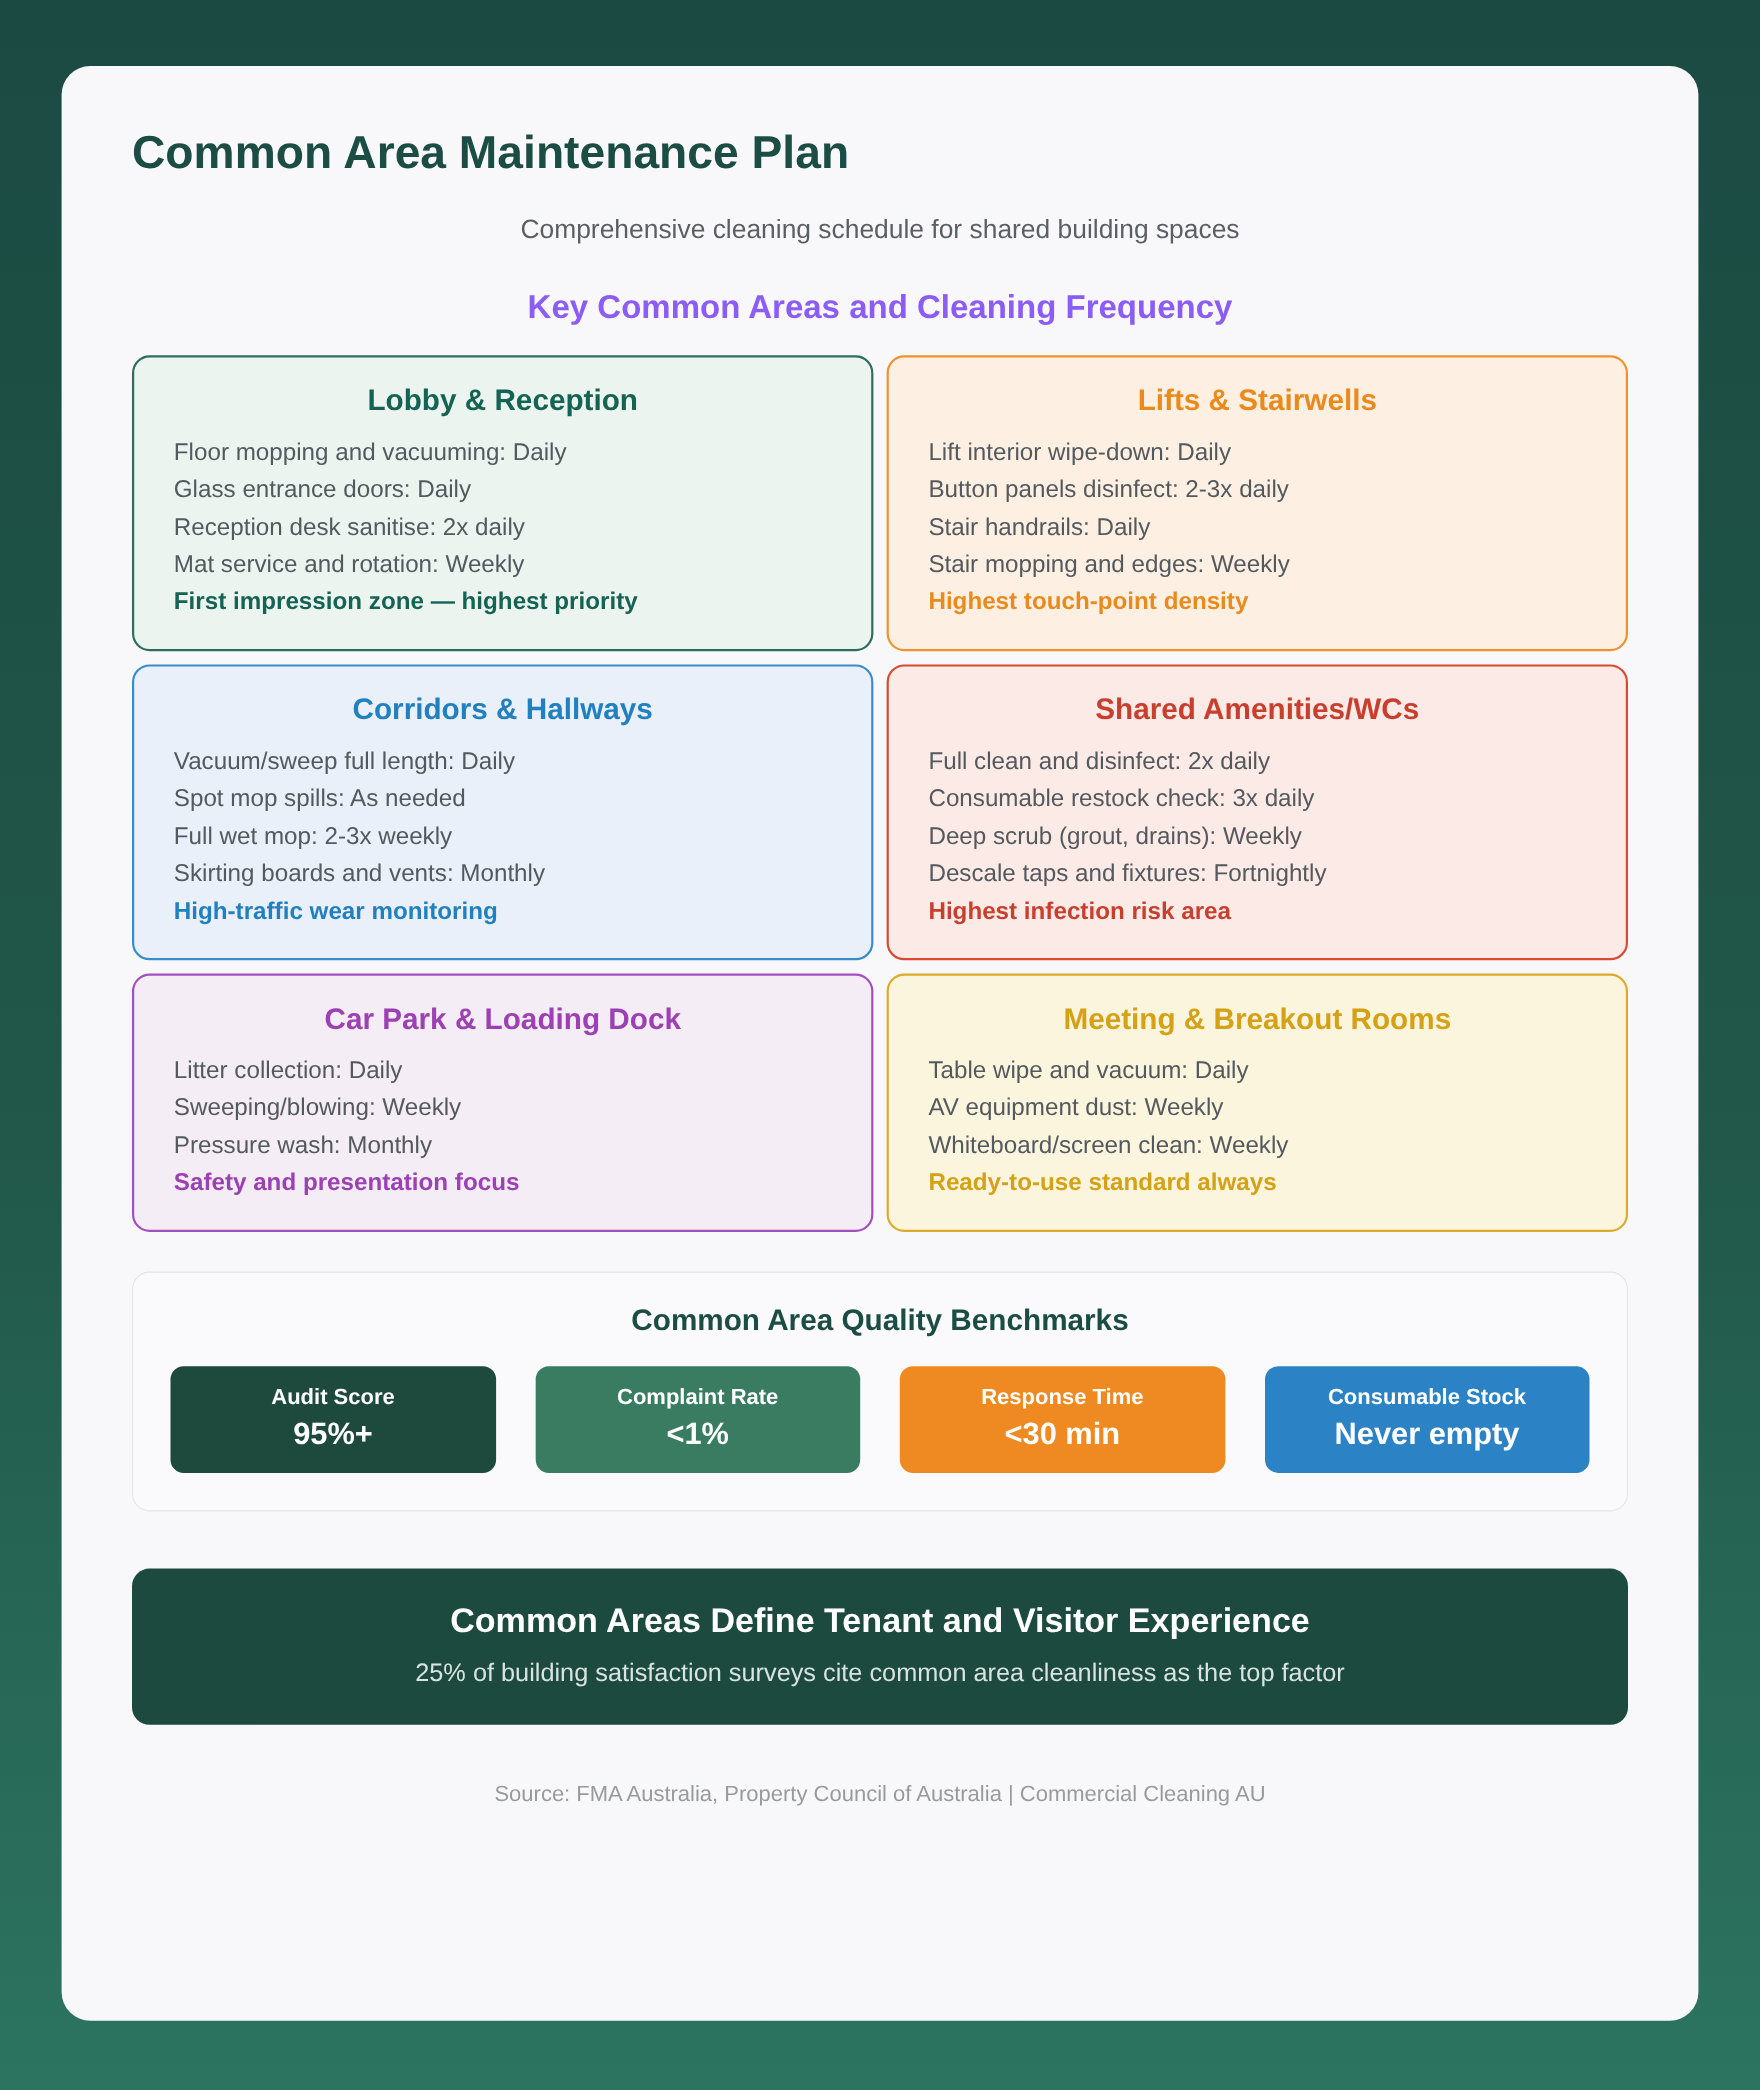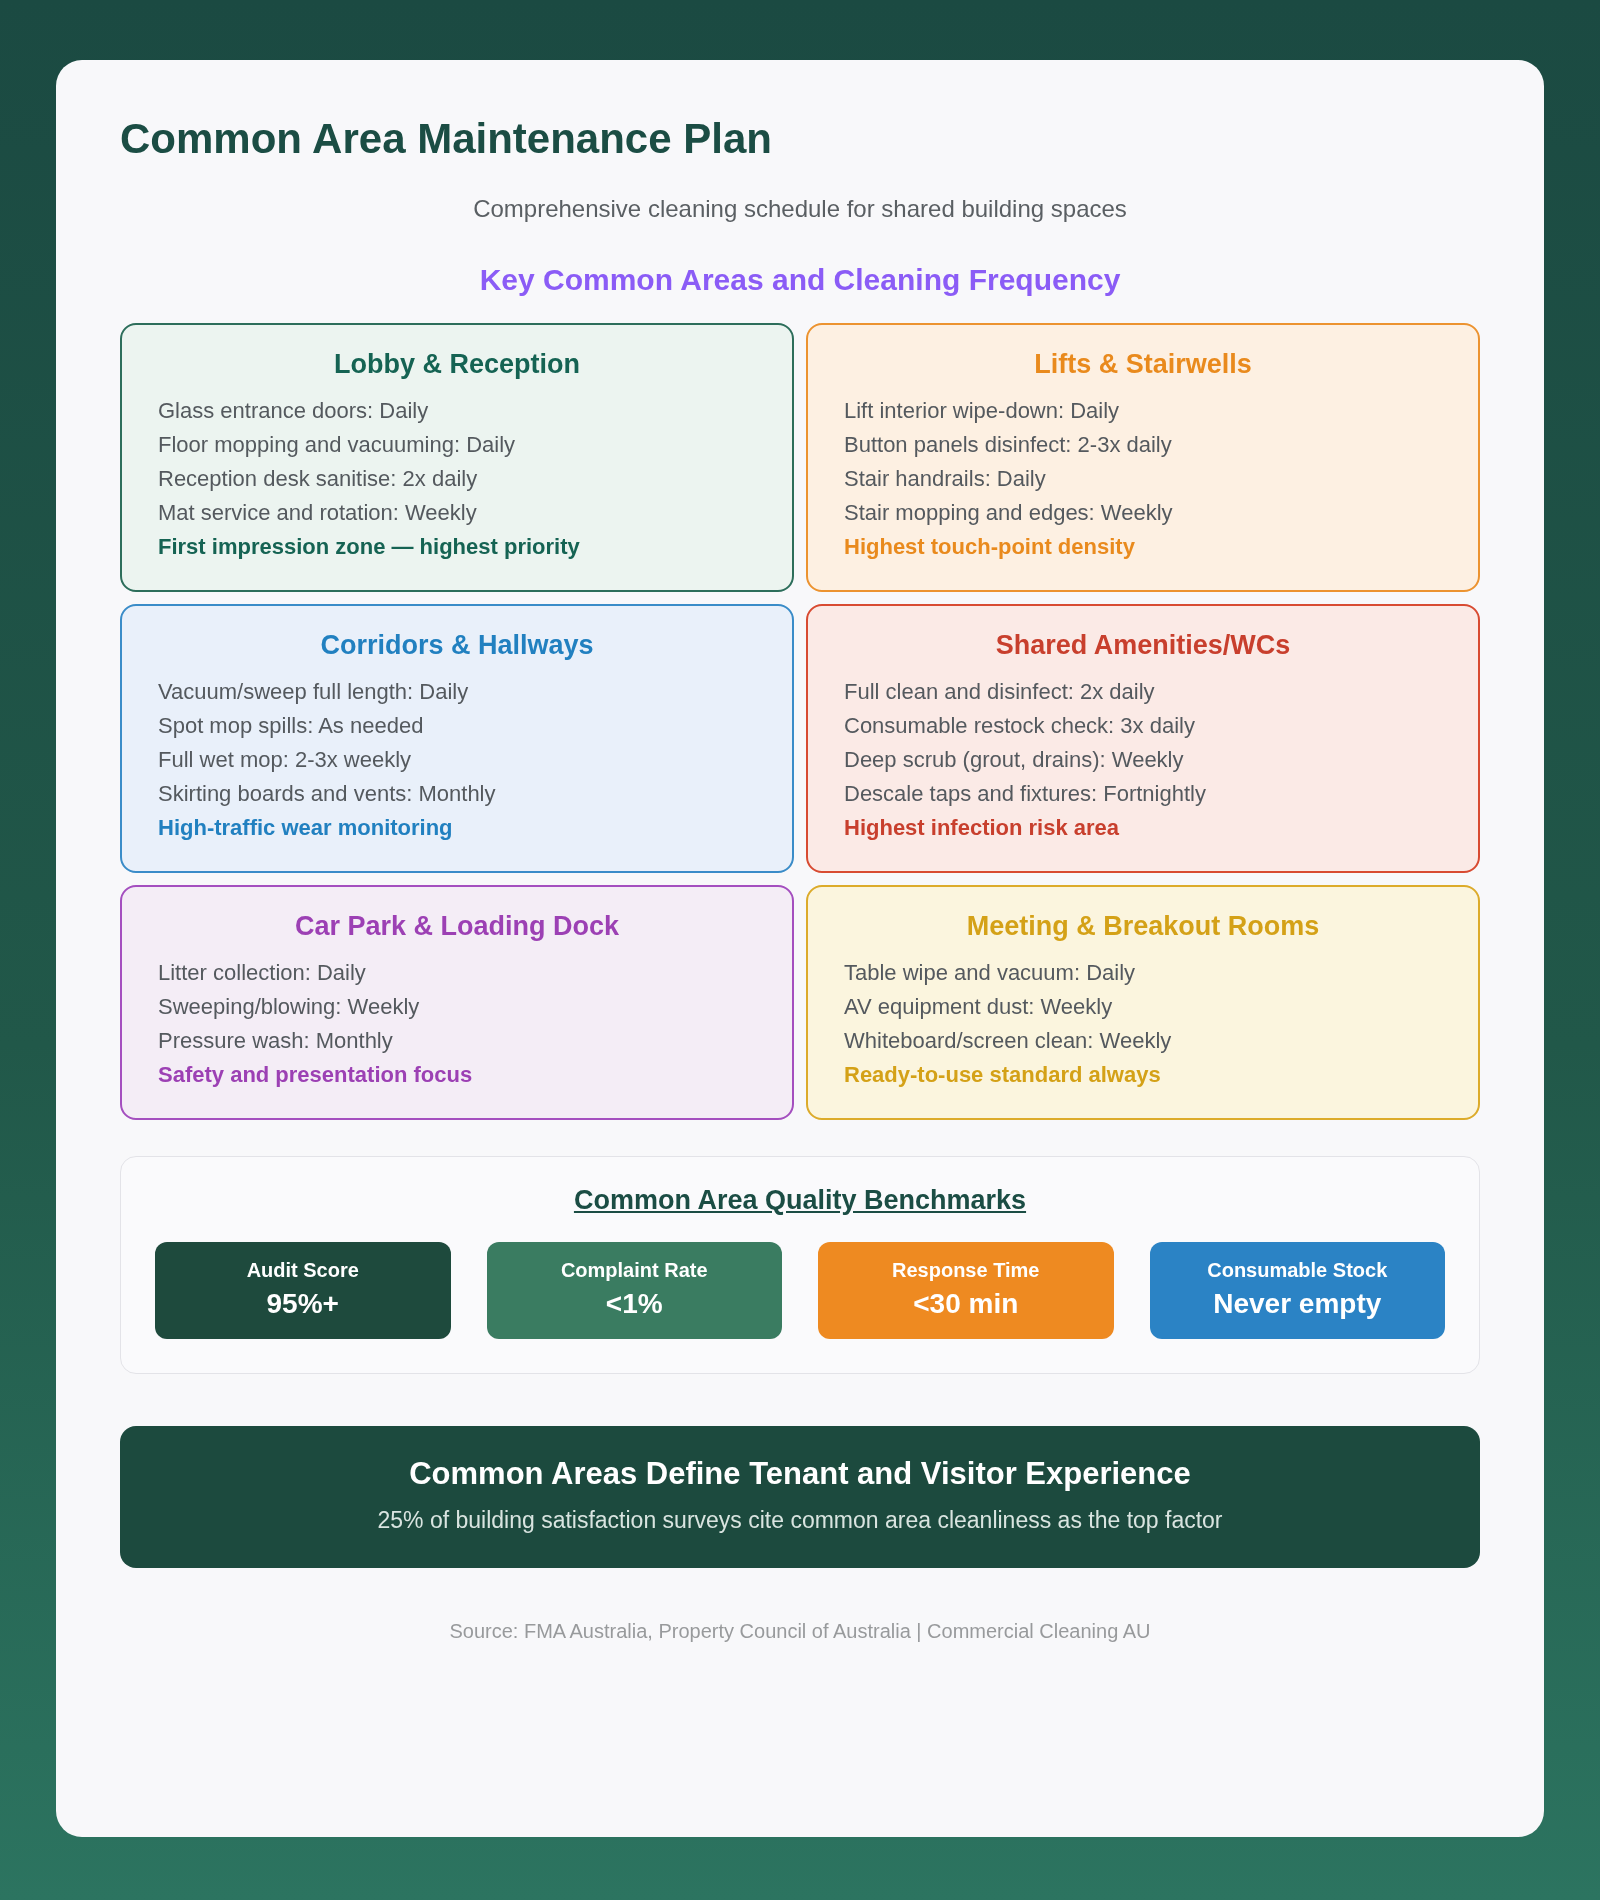--- a/index.html
+++ b/index.html
@@ -76,21 +76,20 @@
     background: #fafafc;
     border: 1px solid #e3e3e8;
     border-radius: 16px;
     padding: 28px 34px 34px;
   }
   .benchmarks-title {
     text-align: center;
     font-size: 27px;
     font-weight: bold;
     color: #1b4d44;
-    text-decoration: underline;
   }
   .stats {
     margin-top: 26px;
     display: flex;
     gap: 36px;
   }
   .stat {
     flex: 1;
     background: var(--stat, #333);
     border-radius: 12px;
@@ -131,22 +130,22 @@
   <div class="sheet">
 
     <h1 class="page-title">Common Area Maintenance Plan</h1>
     <p class="page-subtitle">Comprehensive cleaning schedule for shared building spaces</p>
     <h2 class="section-heading">Key Common Areas and Cleaning Frequency</h2>
 
     <div class="grid">
 
       <div class="area-card" style="--accent: #156353; --border: #2d6e5b; --bg: #ecf4f0;">
         <h3 class="area-title">Lobby &amp; Reception</h3>
+        <div class="area-item">Floor mopping and vacuuming: Daily</div>
         <div class="area-item">Glass entrance doors: Daily</div>
-        <div class="area-item">Floor mopping and vacuuming: Daily</div>
         <div class="area-item">Reception desk sanitise: 2x daily</div>
         <div class="area-item">Mat service and rotation: Weekly</div>
         <div class="area-highlight">First impression zone — highest priority</div>
       </div>
 
       <div class="area-card" style="--accent: #e98a1d; --border: #ec9330; --bg: #fdf0e2;">
         <h3 class="area-title">Lifts &amp; Stairwells</h3>
         <div class="area-item">Lift interior wipe-down: Daily</div>
         <div class="area-item">Button panels disinfect: 2-3x daily</div>
         <div class="area-item">Stair handrails: Daily</div>

